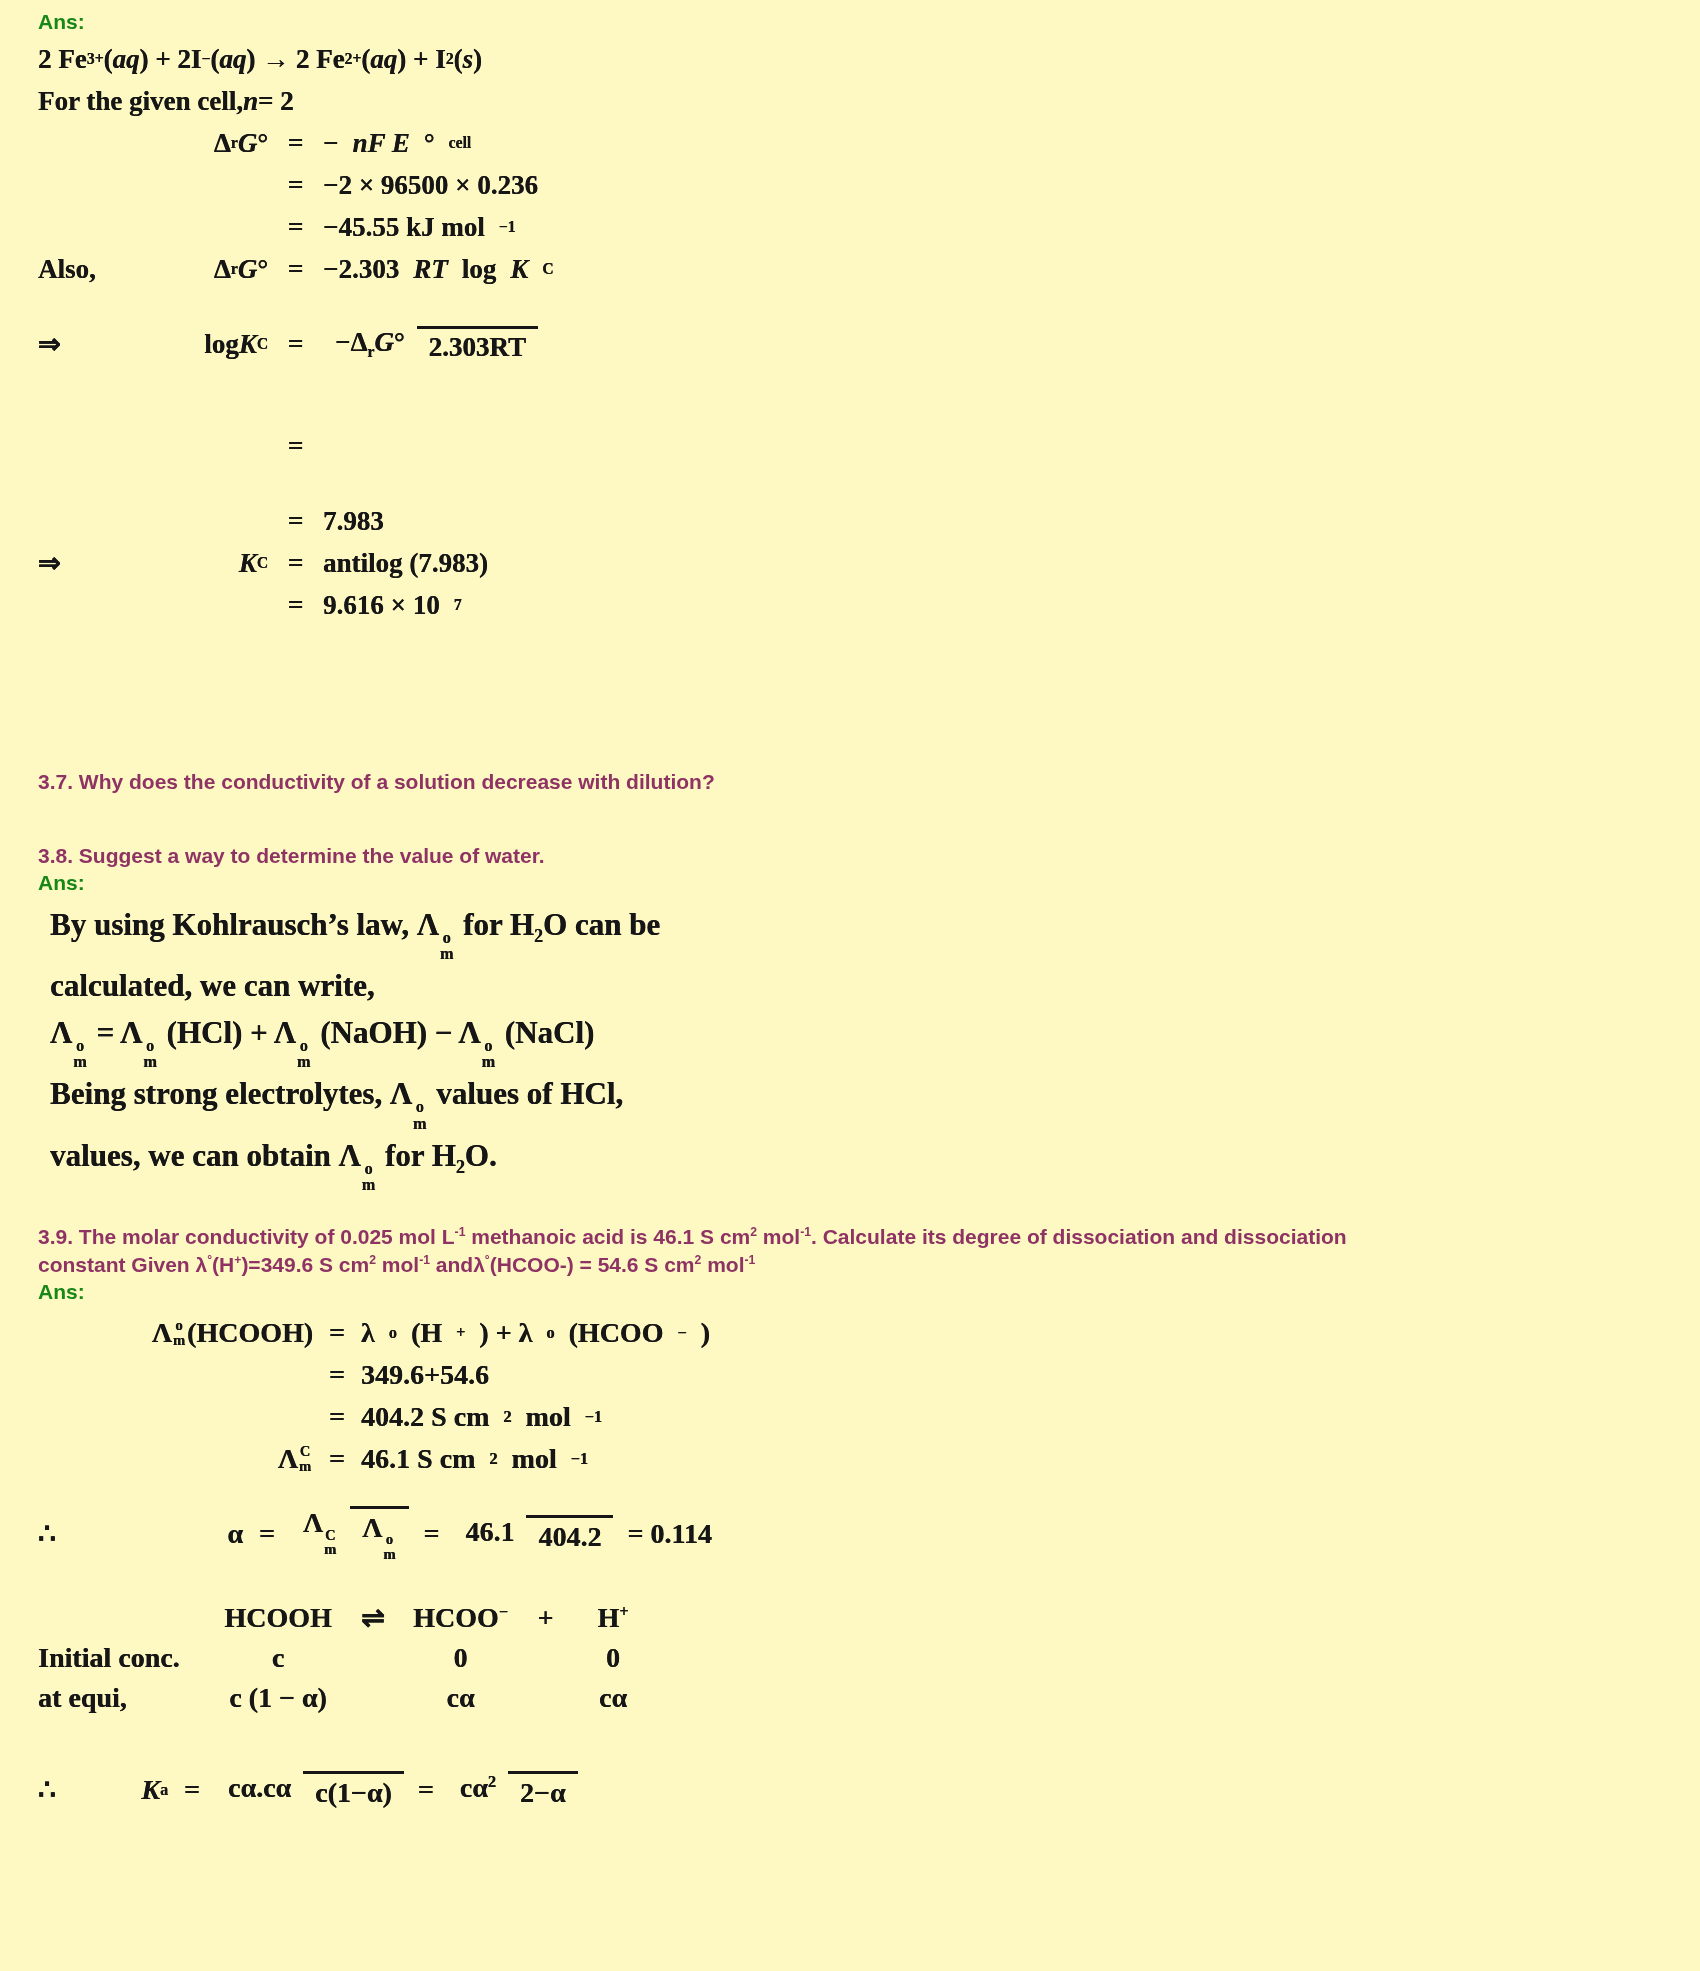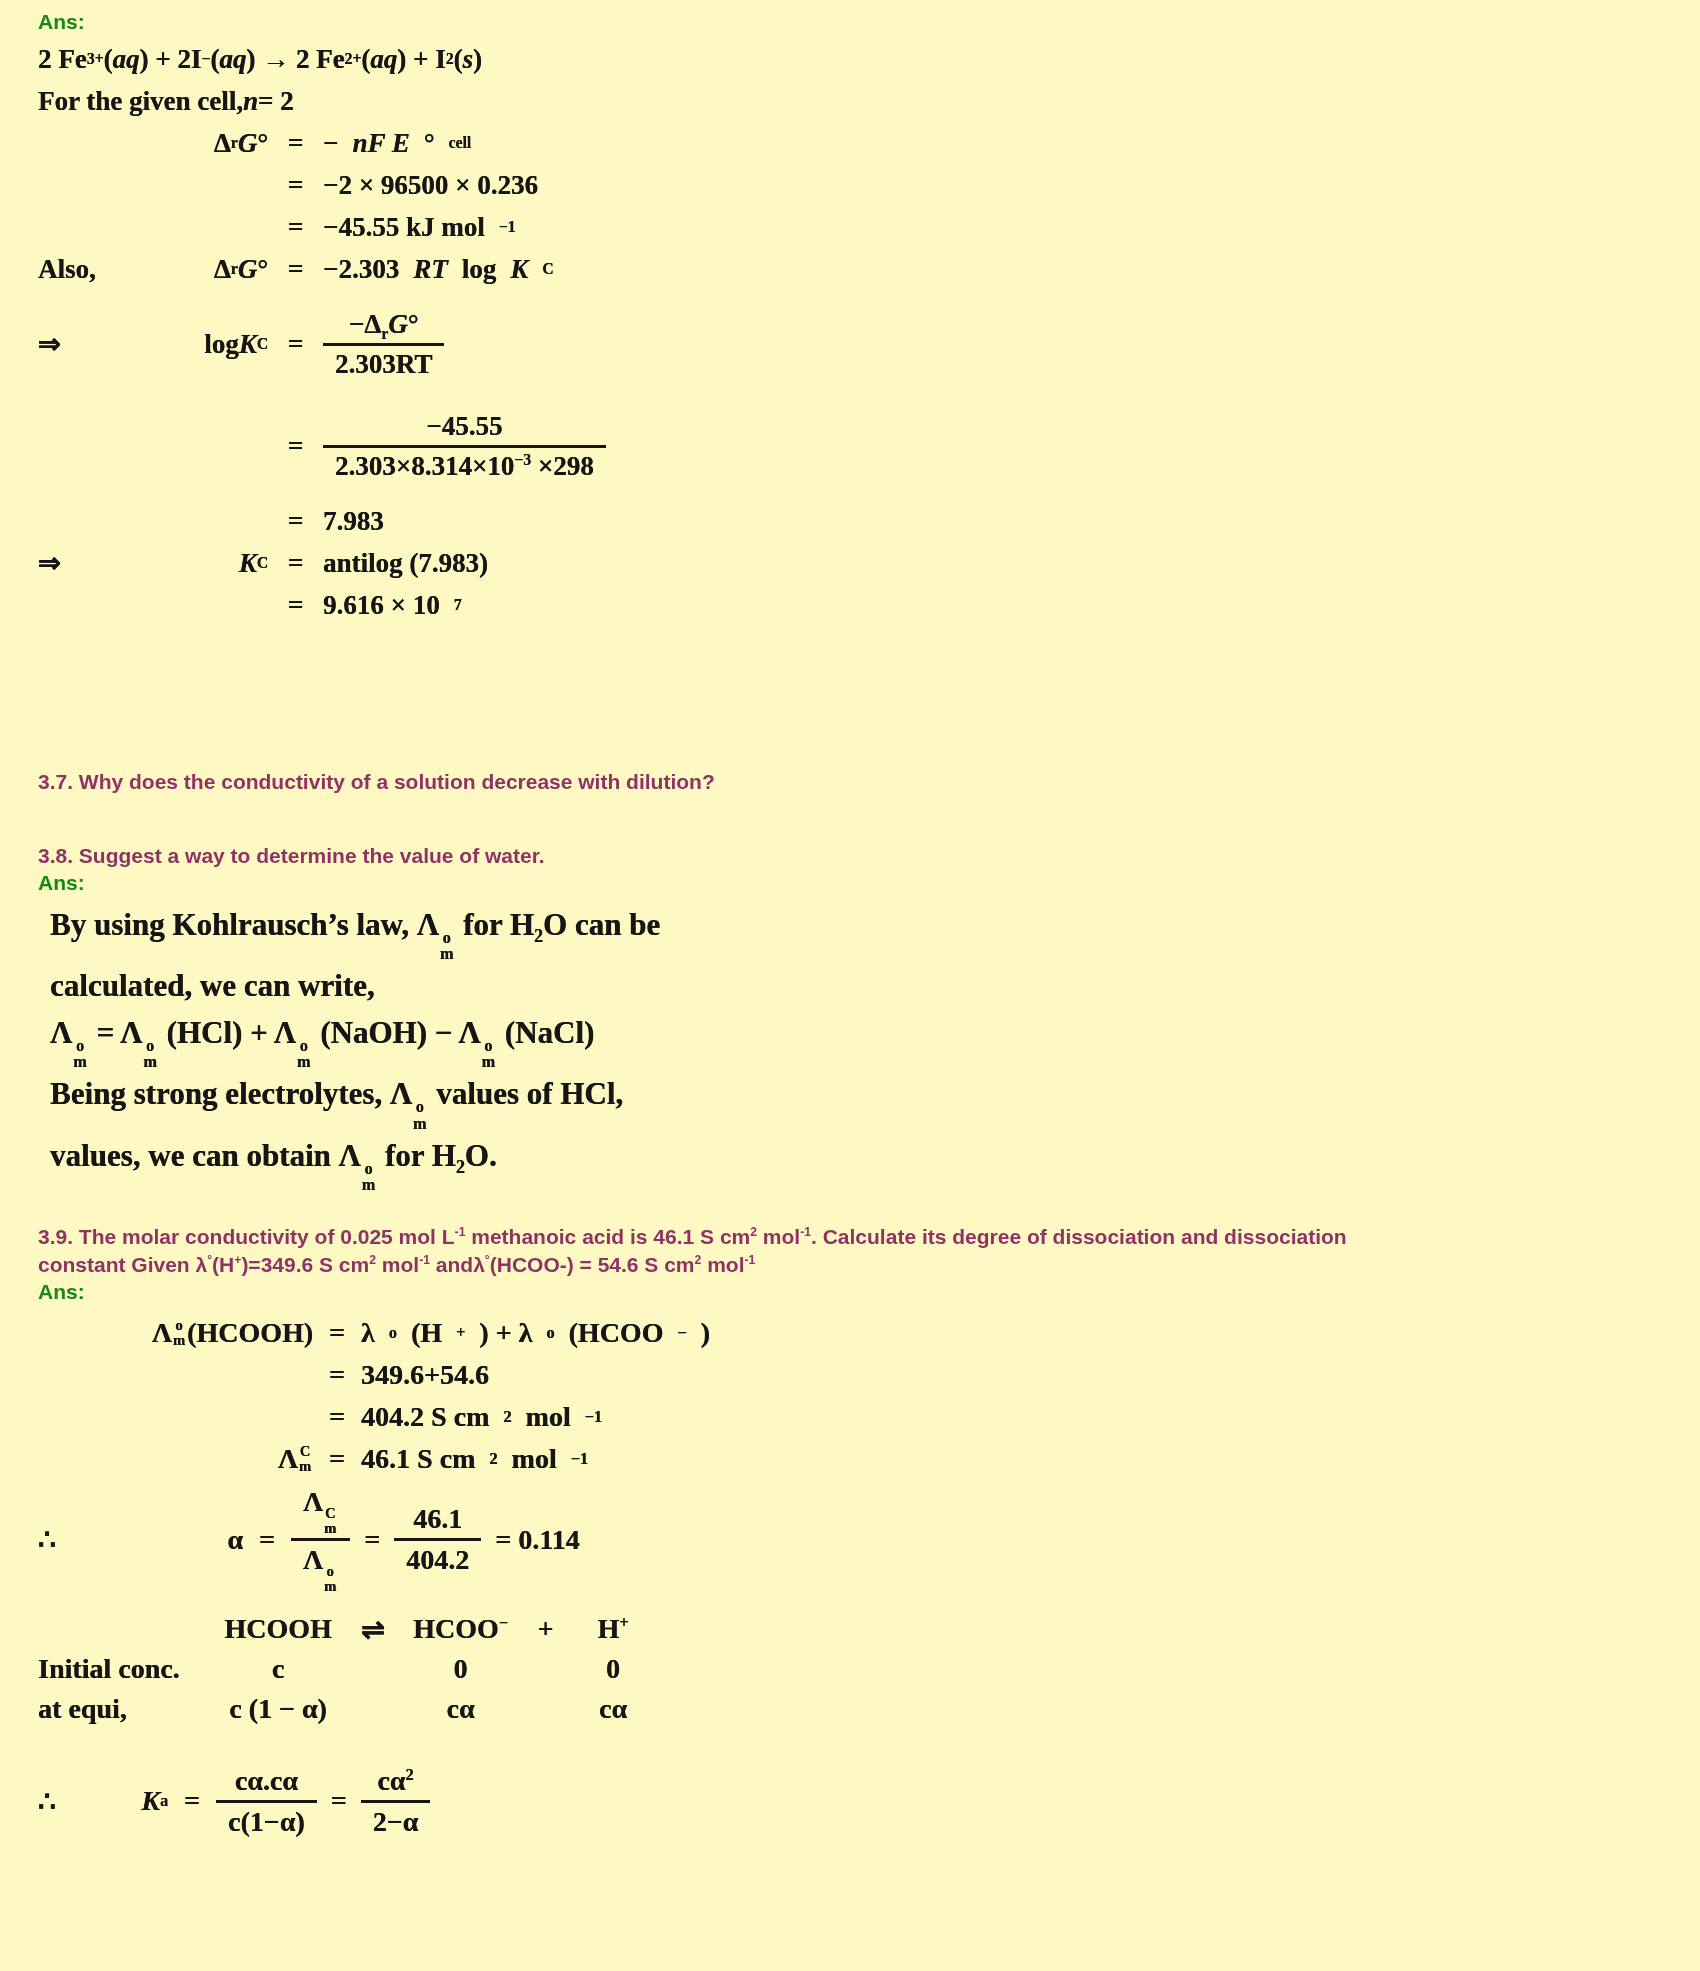--- a/index.html
+++ b/index.html
@@ -29,21 +29,21 @@
   .b1 .lbl{width:100px;flex:none;}
   .b1 .lhs{width:130px;flex:none;text-align:right;justify-content:flex-end;display:inline-flex;align-items:center;}
   .b1 .eq{width:55px;flex:none;text-align:center;}
   .b3 .lbl{width:70px;flex:none;}
   .b3 .lhs{width:135px;flex:none;text-align:right;justify-content:flex-end;display:inline-flex;align-items:center;}
   .b3 .eq{width:48px;flex:none;text-align:center;}
   .b3 .tight .lhs{width:60px;}
   .rhs{display:flex;align-items:center;gap:14px;}
   .fracrow{min-height:96px;margin:6px 0;}
 
-  .frac{display:inline-flex;flex-direction:column;align-items:center;text-align:right;vertical-align:middle;}
+  .frac{display:inline-flex;flex-direction:row;align-items:center;text-align:right;vertical-align:middle;}
   .frac .num{padding:0 12px 3px;}
   .frac .den{border-top:3px solid var(--ink);padding:3px 12px 0;}
 
   sup{font-size:0.58em;line-height:0;}
   sub{font-size:0.58em;line-height:0;}
   .it{font-style:italic;}
   .stk{display:inline-flex;flex-direction:column;align-items:center;font-size:0.52em;line-height:1.0;vertical-align:-0.5em;margin:0 2px 0 1px;}
 
   
   .eqt{display:grid;grid-template-columns:175px 130px 60px 115px 55px 80px;align-items:center;min-height:40px;}
@@ -151,26 +151,20 @@
           <span class="frac">
             <span class="num"><span>−Δ</span><sub>r</sub><span class="it">G</span><span>°</span></span>
             <span class="den"><span>2.303RT</span></span>
           </span>
         </span>
       </div>
       <div class="eqrow fracrow">
         <span class="lbl"></span>
         <span class="lhs"></span>
         <span class="eq"><span>=</span></span>
-        <span class="rhs">
-          <span class="frac">
-            <span class="num"><span>−45.55</span></span>
-            <span class="den"><span>2.303×8.314×10</span><sup>−3</sup><span> ×298</span></span>
-          </span>
-        </span>
       </div>
       <div class="eqrow">
         <span class="lbl"></span>
         <span class="lhs"></span>
         <span class="eq"><span>=</span></span>
         <span class="rhs">
             <span>7.983</span>
           </span>
       </div>
       <div class="eqrow">

